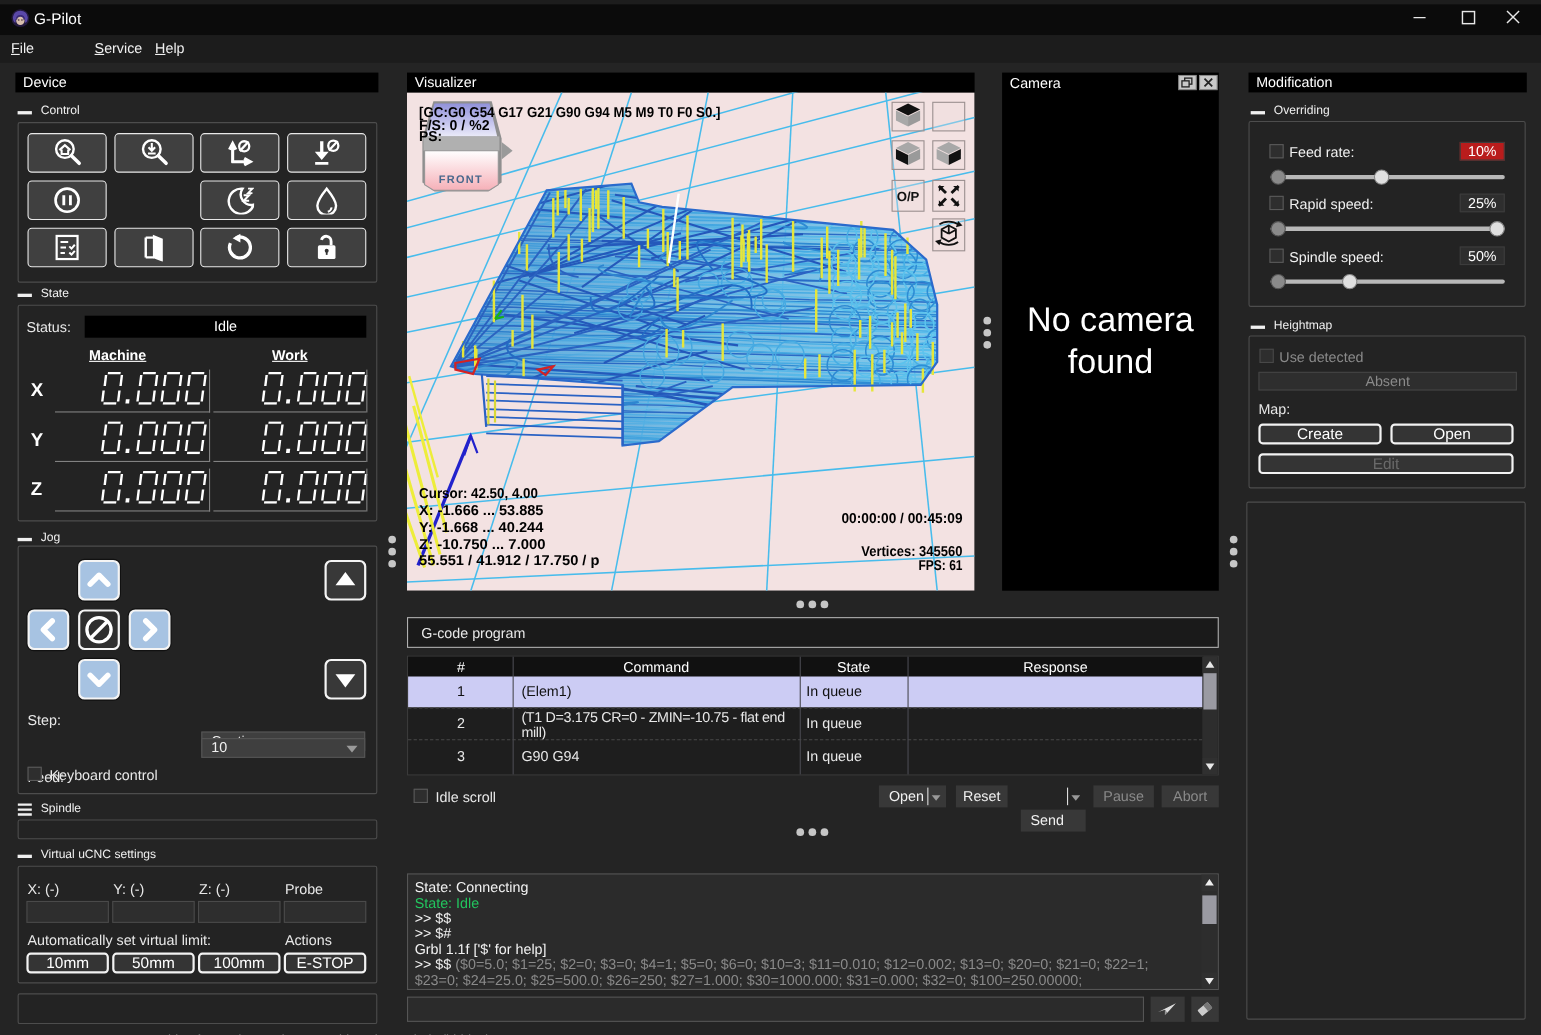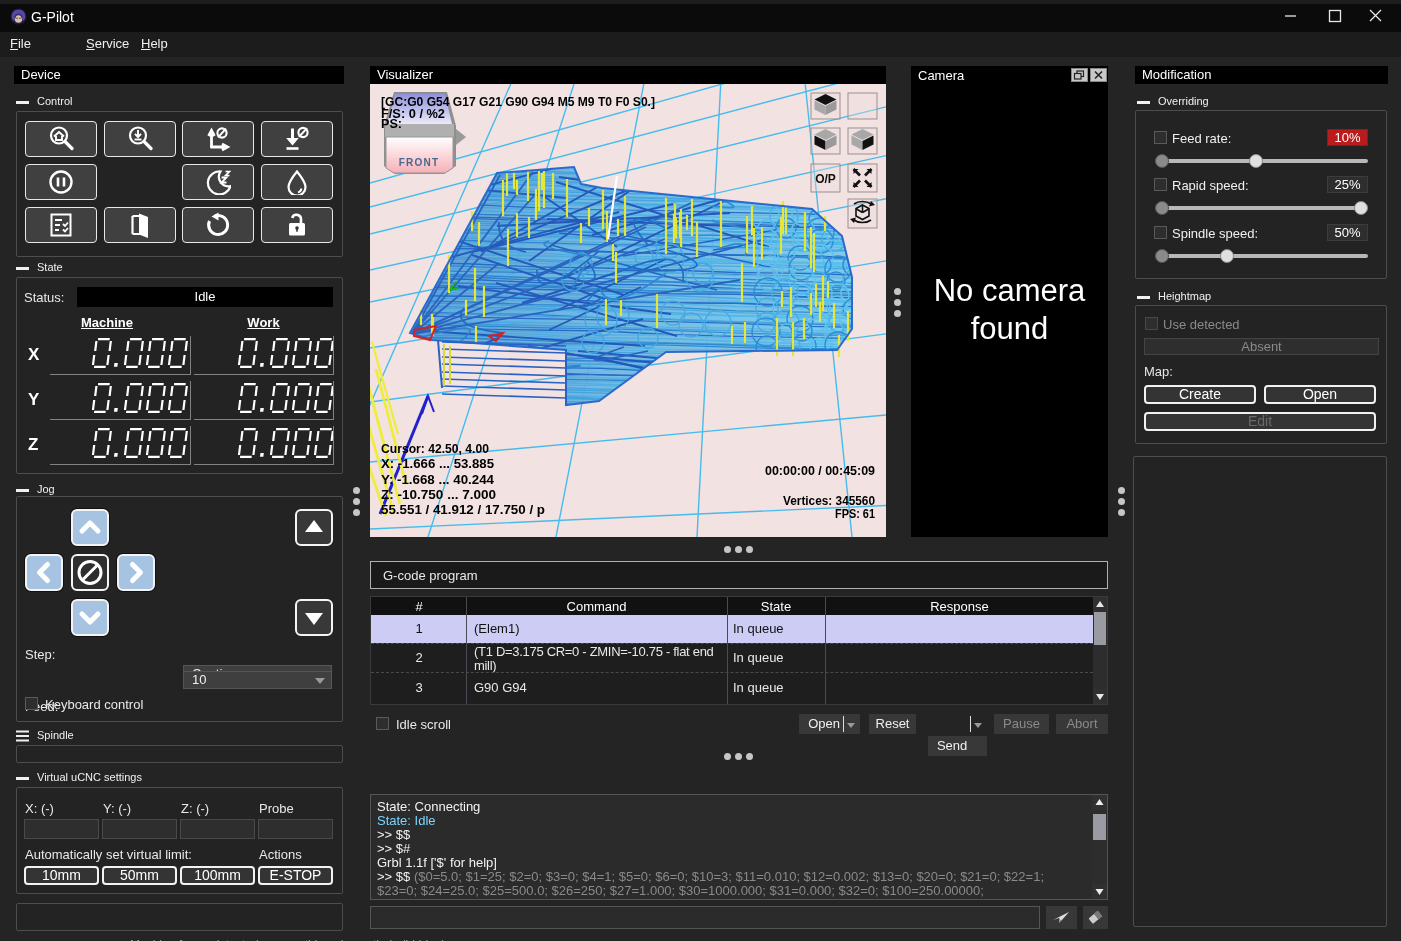--- a/index.html
+++ b/index.html
@@ -929,21 +929,21 @@
     <div class="flatbtn" style="left:869px;top:714px;width:47px;height:20px;line-height:20px;color:#f0f0f0;">Reset</div>
     <div class="flatbtn" style="left:928px;top:714px;width:59px;height:20px;line-height:20px;color:#f0f0f0;margin-top:22px;">Send&nbsp;&nbsp;&nbsp;</div>
     <div class="abs" style="left:970px;top:716px;width:1px;height:16px;background:#ddd;"></div>
     <svg class="abs" style="left:973px;top:722px" width="12" height="8">
       <polygon points="1,1 9,1 5,6" fill="#999"></polygon>
     </svg>
     <div class="flatbtn" style="left:994px;top:714px;width:55px;height:20px;line-height:20px;color:#8a8a8a;">Pause</div>
     <div class="flatbtn" style="left:1056px;top:714px;width:52px;height:20px;line-height:20px;color:#8a8a8a;">Abort</div>
     <div class="abs" style="left:370px;top:794px;width:738px;height:106px;background:#2b2b2b;border:1px solid #555;"></div>
     <div class="abs" style="left:377px;top:799px;color:#f2f2f2;">State: Connecting</div>
-    <div class="abs" style="left:377px;top:813px;color:#7dd3fc;">State: Idle</div>
+    <div class="abs" style="left:377px;top:813px;color:#22c55e;">State: Idle</div>
     <div class="abs" style="left:377px;top:827px;color:#f2f2f2;">&gt;&gt; $$</div>
     <div class="abs" style="left:377px;top:841px;color:#f2f2f2;">&gt;&gt; $#</div>
     <div class="abs" style="left:377px;top:855px;color:#f2f2f2;">Grbl 1.1f ['$' for help]</div>
     <div class="abs" style="left:377px;top:869px;color:#f2f2f2;">&gt;&gt; $$ <span class="graytxt">($0=5.0; $1=25; $2=0; $3=0; $4=1; $5=0; $6=0; $10=3; $11=0.010; $12=0.002; $13=0; $20=0; $21=0; $22=1;</span></div>
     <div class="abs" style="left:377px;top:883px;" class2="graytxt"><span class="graytxt">$23=0; $24=25.0; $25=500.0; $26=250; $27=1.000; $30=1000.000; $31=0.000; $32=0; $100=250.00000;</span></div>
     <svg class="abs" style="left:1092px;top:795px" width="15" height="104">
       <rect width="15" height="104" fill="#2d2d2d"></rect>
       <rect x="0" y="0" width="15" height="15" fill="#303030"></rect>
       <polygon points="7.5,4 11.5,10 3.5,10" fill="#eee"></polygon>
       <rect x="0" y="89" width="15" height="15" fill="#303030"></rect>

